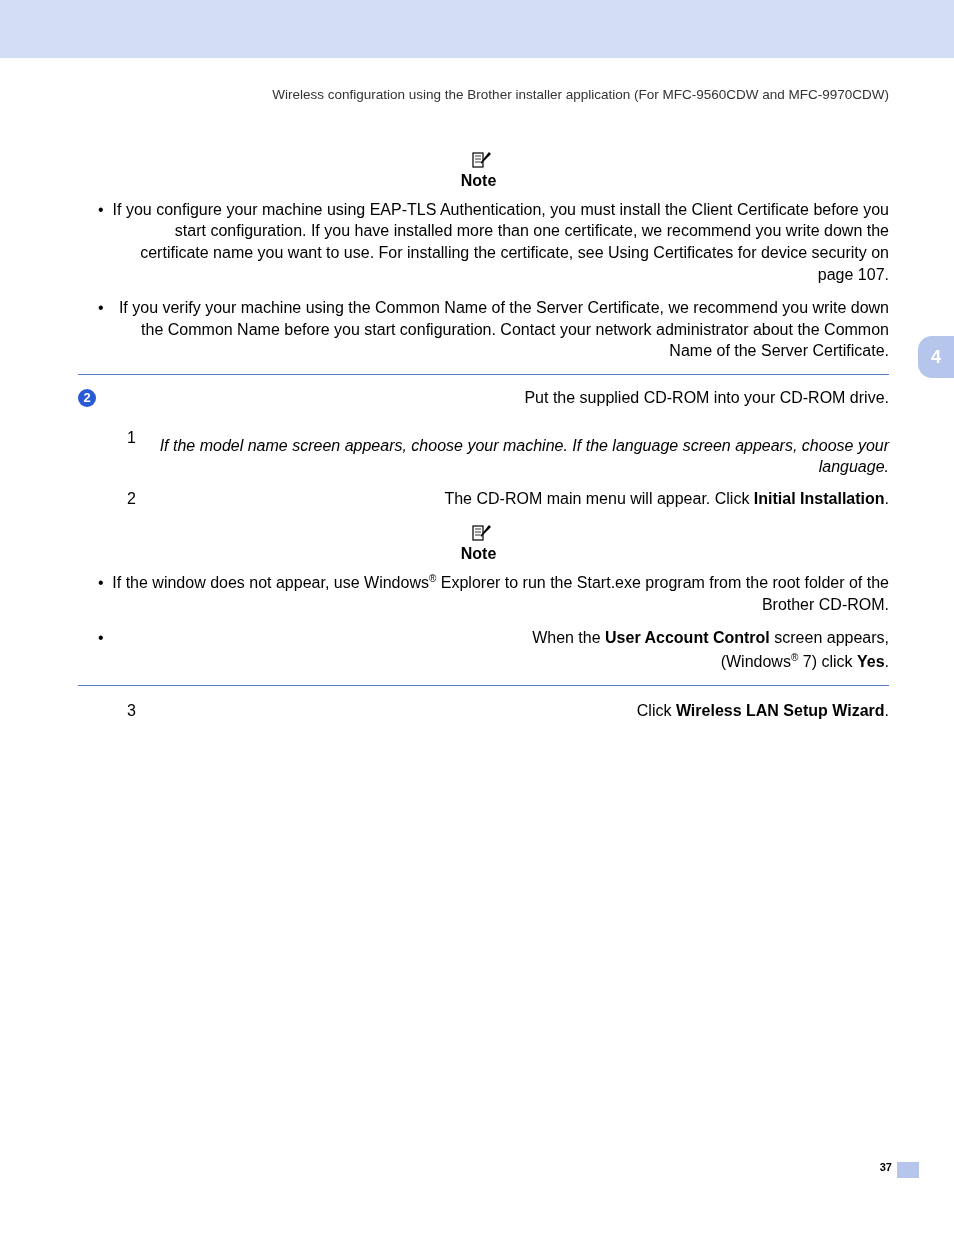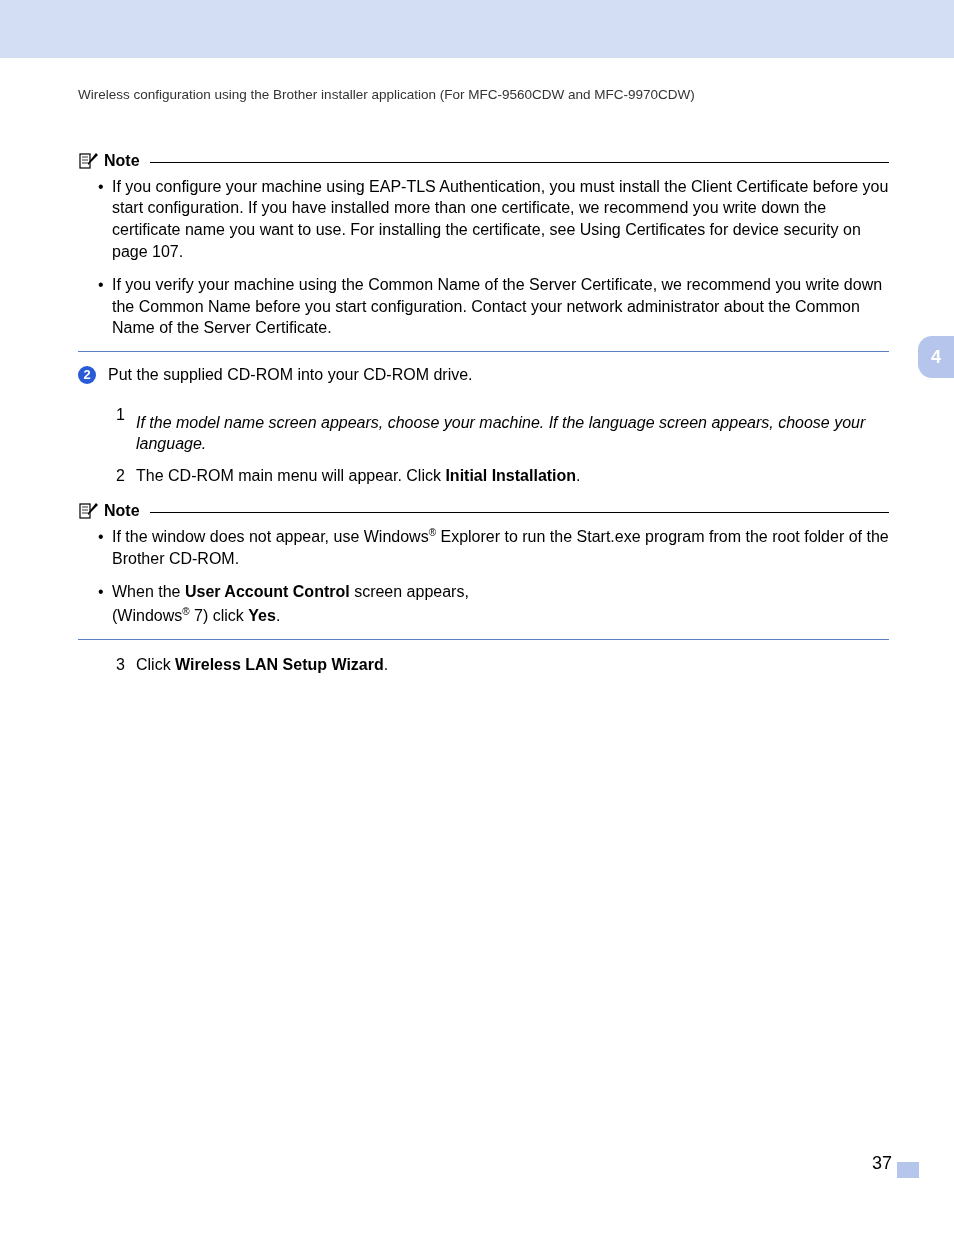--- a/index.html
+++ b/index.html
@@ -13,33 +13,35 @@
     font-size: 16px;
     line-height: 1.35;
   }
   .top-bar {
     width: 954px;
     height: 58px;
     background: #d3def5;
   }
   .content {
     padding: 28px 65px 0 78px;
+    text-align: right;
   }
   .doc-header {
     font-size: 13.5px;
     color: #333333;
     margin-bottom: 46px;
   }
   .note-block {
     margin-top: 6px;
   }
   .note-heading {
     display: flex;
     align-items: center;
     margin-bottom: 4px;
+    flex-direction: column;
   }
   .note-heading .icon {
     width: 22px;
     height: 20px;
     margin-right: 4px;
     display: inline-flex;
     align-items: center;
     justify-content: center;
   }
   .note-heading .label {
@@ -137,22 +139,22 @@
     align-items: center;
     justify-content: center;
     color: #ffffff;
     font-size: 18px;
     font-weight: bold;
   }
   .page-number {
     position: absolute;
     right: 62px;
     bottom: 60px;
-    font-size: 18px;
-    font-weight: normal;
+    font-size: 11px;
+    font-weight: bold;
     text-align: center;
   }
   .page-number-bar {
     position: absolute;
     right: 35px;
     bottom: 57px;
     width: 22px;
     height: 16px;
     background: #b5c5eb;
   }

